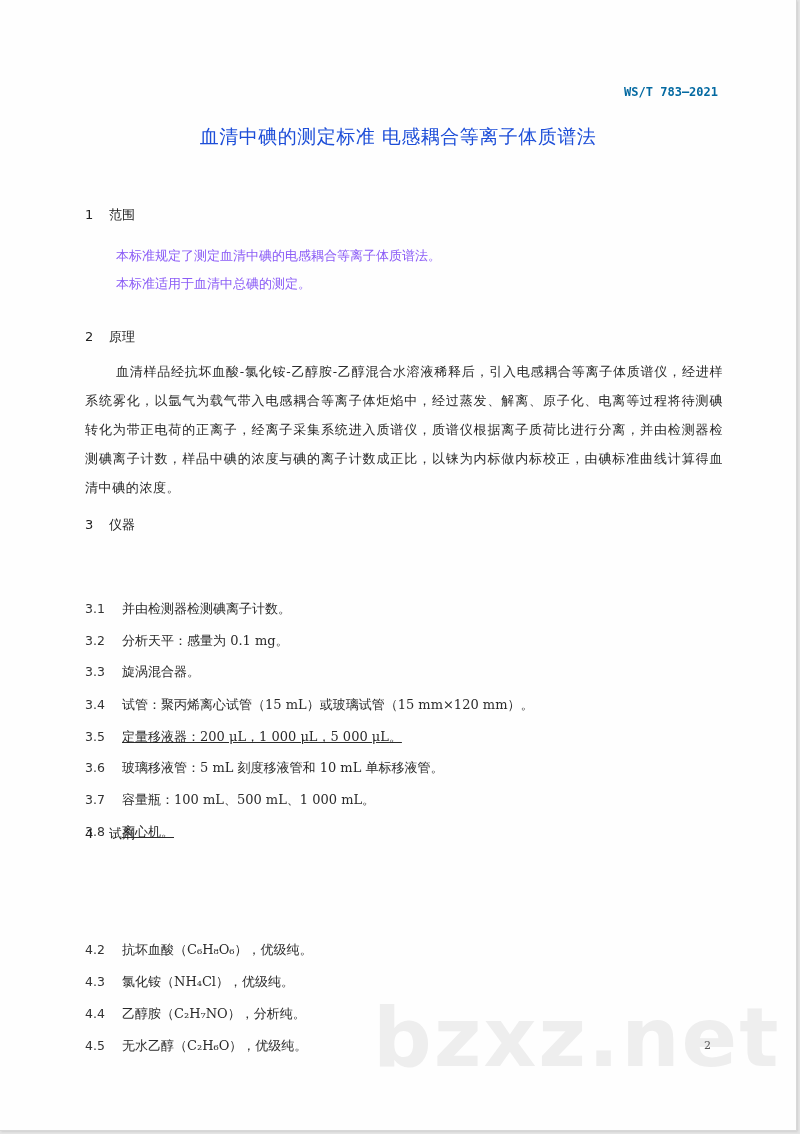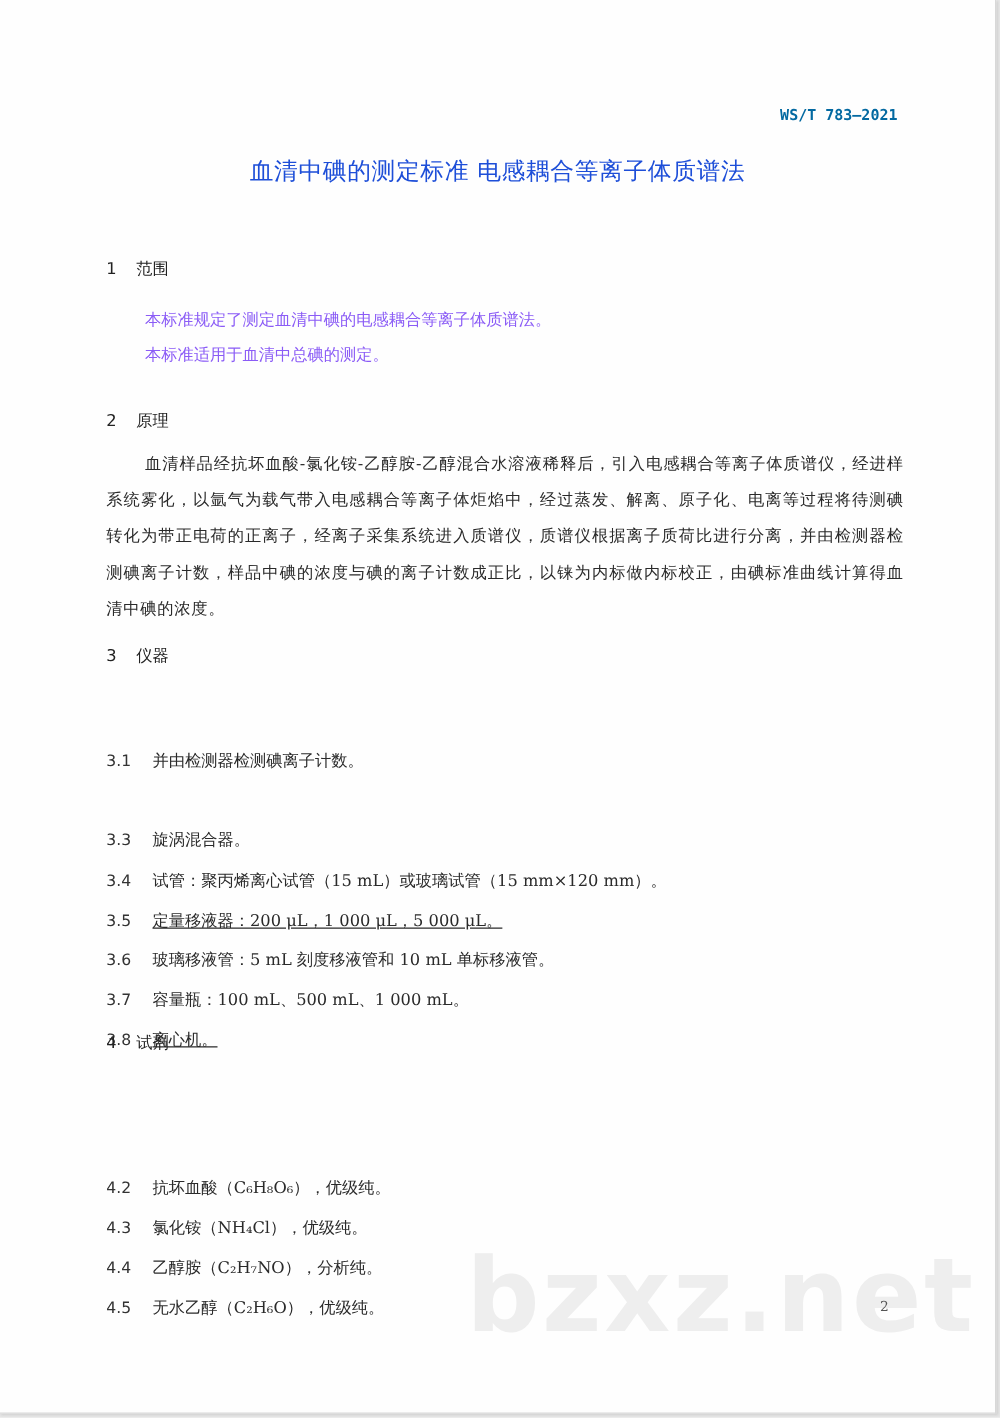--- a/index.html
+++ b/index.html
@@ -130,20 +130,21 @@
 
   <div class="sec-head" style="top:328px;">
     <span class="num">2</span><span>原理</span>
   </div>
   <div class="body-text" style="top:357px;">血清样品经抗坏血酸-氯化铵-乙醇胺-乙醇混合水溶液稀释后，引入电感耦合等离子体质谱仪，经进样系统雾化，以氩气为载气带入电感耦合等离子体炬焰中，经过蒸发、解离、原子化、电离等过程将待测碘转化为带正电荷的正离子，经离子采集系统进入质谱仪，质谱仪根据离子质荷比进行分离，并由检测器检测碘离子计数，样品中碘的浓度与碘的离子计数成正比，以铼为内标做内标校正，由碘标准曲线计算得血清中碘的浓度。</div>
 
   <div class="sec-head" style="top:516px;">
     <span class="num">3</span><span>仪器</span>
   </div>
   <div class="item" style="top:557px;"><span class="inum">3.1</span><span>并由检测器检测碘离子计数。</span></div>
+  <div class="item" style="top:589px;"><span class="inum">3.2</span><span>分析天平：感量为 0.1 mg。</span></div>
   <div class="item" style="top:620px;"><span class="inum">3.3</span><span>旋涡混合器。</span></div>
   <div class="item" style="top:653px;"><span class="inum">3.4</span><span>试管：聚丙烯离心试管（15 mL）或玻璃试管（15 mm×120 mm）。</span></div>
   <div class="item" style="top:685px;text-decoration:underline;"><span class="inum">3.5</span><span>定量移液器：200 μL，1 000 μL，5 000 μL。</span></div>
   <div class="item" style="top:716px;"><span class="inum">3.6</span><span>玻璃移液管：5 mL 刻度移液管和 10 mL 单标移液管。</span></div>
   <div class="item" style="top:748px;"><span class="inum">3.7</span><span>容量瓶：100 mL、500 mL、1 000 mL。</span></div>
   <div class="item" style="top:780px;text-decoration:underline;"><span class="inum">3.8</span><span>离心机。</span></div>
 
   <div class="sec-head" style="top:825px;">
     <span class="num">4</span><span>试剂</span>
   </div>

